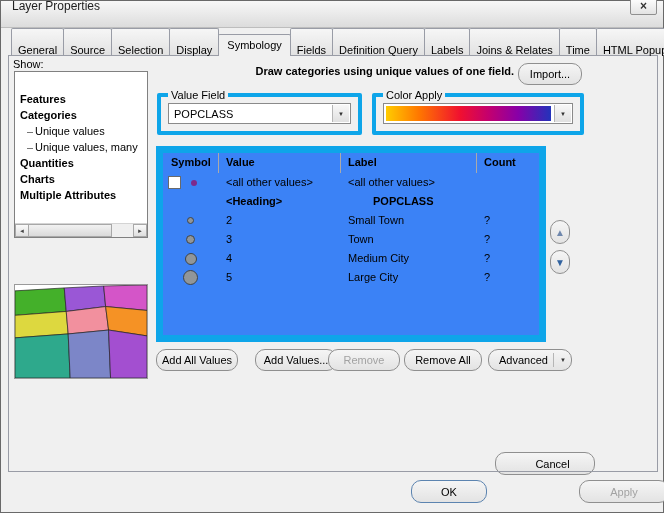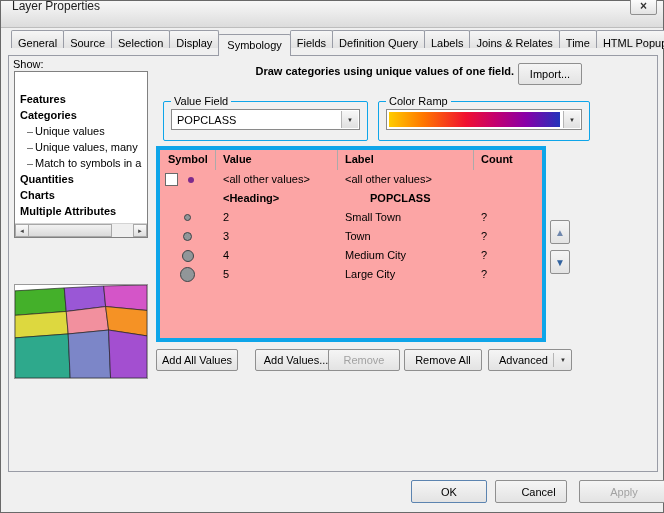--- a/index.html
+++ b/index.html
@@ -13,21 +13,21 @@
               background:linear-gradient(#f8f8f8,#dcdcdc); border-bottom:1px solid #bdbdbd;
               display:flex; align-items:center; padding:0 6px 16px 11px; }
   .title { font-size:12px; color:#222; flex:1; }
   .closebtn { width:27px; height:18px; border:1px solid #8f8f8f; border-radius:2px;
               background:linear-gradient(#ffffff,#e3e3e3); display:flex; align-items:center;
               justify-content:center; font-size:12px; font-weight:bold; color:#333; }
 
   
   .tabs { position:absolute; left:7px; top:33px; height:22px; display:flex;
           align-items:flex-end; padding-left:3px; z-index:4; }
-  .tab { height:18px; line-height:17px; padding:4px 6px; margin-right:-1px; margin-bottom:8px;
+  .tab { height:18px; line-height:17px; padding:13px 6px; margin-right:-1px; margin-bottom:1px;
          background:linear-gradient(#f6f6f6,#e2e2e2); border:1px solid #999ca6;
          border-bottom:none; border-radius:2px 2px 0 0; white-space:nowrap; }
   .tab.active { height:22px; line-height:20px; padding:0 8px; margin-bottom:0;
                 background:#f0f0f0; position:relative; z-index:5; font-weight:normal; }
 
   .panel { position:absolute; left:7px; top:54px; width:650px; height:417px;
            border:1px solid #999ca6; z-index:1; pointer-events:none; }
 
   
   .show-label { position:absolute; left:12px; top:57px; }
@@ -49,41 +49,41 @@
   .scr-btn.right { margin-left:-1px; }
 
   .map { position:absolute; left:13px; top:283px; width:134px; height:95px;
          border:1px solid #9a9a9a; background:#fff; }
   .map svg { display:block; width:100%; height:100%; }
 
   
   .heading { position:absolute; left:157px; top:64px; font-weight:bold; width:356px;text-align:right; }
 
   .btn { position:absolute; height:22px; background:linear-gradient(#f5f5f5,#e3e3e3);
-         border:1px solid #8f8f8f; border-radius:2px; display:flex; align-items:center;
+         border:1px solid #8f8f8f; border-radius:10px; display:flex; align-items:center;
          justify-content:center; font-size:11px; cursor:default; }
   .btn.disabled { color:#a2a2a2; }
   .btn-import { left:517px; top:62px; width:64px; }
 
-  .group { position:absolute; margin:8px; padding:1px 7px 4px; border:1px solid #0ea5e9;
+  .group { position:absolute; margin:2px; padding:1px 7px 4px; border:4px solid #0ea5e9;
            border-radius:2px; }
   .group legend { font-size:11px; padding:0 3px; }
   .group-value { left:154px; top:86px; width:205px; height:46px; }
   .group-ramp  { left:369px; top:86px; width:212px; height:46px; }
   .combo { position:relative; height:21px; background:#fff; border:1px solid #8a8a8a;
            display:flex; align-items:center; padding-left:5px; margin-top:1px; }
   .combo-arrow { position:absolute; right:1px; top:1px; bottom:1px; width:17px;
                  background:linear-gradient(#f7f7f7,#e0e0e0); border-left:1px solid #b5b5b5;
                  display:flex; align-items:center; justify-content:center; font-size:6px; color:#333; }
   .ramp-fill { position:absolute; left:2px; top:2px; bottom:2px; right:21px;
                background:linear-gradient(to right,#ffcc00,#ff7700 20%,#f01030 45%,#c4006e 62%,#8800a8 80%,#2233bb 100%); }
 
   
   .vtable { position:absolute; left:155px; top:145px; width:390px; height:196px;
-            background:#fca5a5; border:4px solid #0ea5e9; }
+            background:#3b82f6; border:7px solid #0ea5e9; }
   .vhead { position:relative; height:20px; font-weight:bold; }
   .vhead .h { position:absolute; top:3px; }
   .vsep { position:absolute; top:0; width:1px; height:20px; background:#aaaaaa; }
   .trow { position:absolute; left:0; width:100%; height:19px; }
   .cell { position:absolute; top:3px; white-space:nowrap;text-align:right; }
   .c-value { left:63px; } .c-label { left:185px; } .c-count { left:321px; }
   .bold { font-weight:bold; }
   .sym { position:absolute; left:0; top:0; width:55px; height:19px;
          display:flex; align-items:center; justify-content:center; }
   .dot { border-radius:50%; background:#919699; border:1px solid #3f4447; }
@@ -100,21 +100,21 @@
 
   .btn-addall  { left:155px; top:348px; width:82px; }
   .btn-addval  { left:254px; top:348px; width:82px; }
   .btn-remove  { left:327px; top:348px; width:72px; }
   .btn-remall  { left:403px; top:348px; width:78px; }
   .btn-adv     { left:487px; top:348px; width:84px; justify-content:flex-start; padding-left:10px; }
   .adv-sep { position:absolute; right:17px; top:3px; bottom:3px; width:1px; background:#b5b5b5; }
   .adv-arrow { position:absolute; right:5px; font-size:6px; color:#333; }
 
   .btn-ok     { left:410px; top:479px; width:76px; height:23px; border-color:#5c84b0; }
-  .btn-cancel { left:494px; top:479px; width:72px; height:23px;padding-left:15px; }
+  .btn-cancel { left:494px; top:451px; width:100px; height:23px;padding-left:15px; }
   .btn-apply  { left:578px; top:479px; width:90px; height:23px; }
 </style>
 </head>
 <body>
 
 <div class="window">
 
   <div class="titlebar">
     <span class="title">Layer Properties</span>
     <span class="closebtn">
@@ -139,21 +139,20 @@
   <div class="panel"></div>
 
   <div class="show-label">Show:</div>
 
   <div class="tree">
     <div style="padding-top:19px;">
       <div class="titem b">Features</div>
       <div class="titem b">Categories</div>
       <div class="titem sub">Unique values</div>
       <div class="titem sub">Unique values, many</div>
-      <div class="titem sub">Match to symbols in a</div>
       <div class="titem b">Quantities</div>
       <div class="titem b">Charts</div>
       <div class="titem b">Multiple Attributes</div>
     </div>
     <div class="hscroll">
       <span class="scr-btn">◄</span>
       <span class="scr-thumb"></span>
       <span class="scr-fill"></span>
       <span class="scr-btn right">►</span>
     </div>
@@ -181,21 +180,21 @@
     <legend>Value Field</legend>
     <div class="combo">
       <span>POPCLASS</span>
       <span class="combo-arrow">
         <span>▼</span>
       </span>
     </div>
   </fieldset>
 
   <fieldset class="group group-ramp">
-    <legend>Color Ramp</legend>
+    <legend>Color Apply</legend>
     <div class="combo">
       <span class="ramp-fill"></span>
       <span class="combo-arrow">
         <span>▼</span>
       </span>
     </div>
   </fieldset>
 
   <div class="vtable">
     <div class="vhead">

